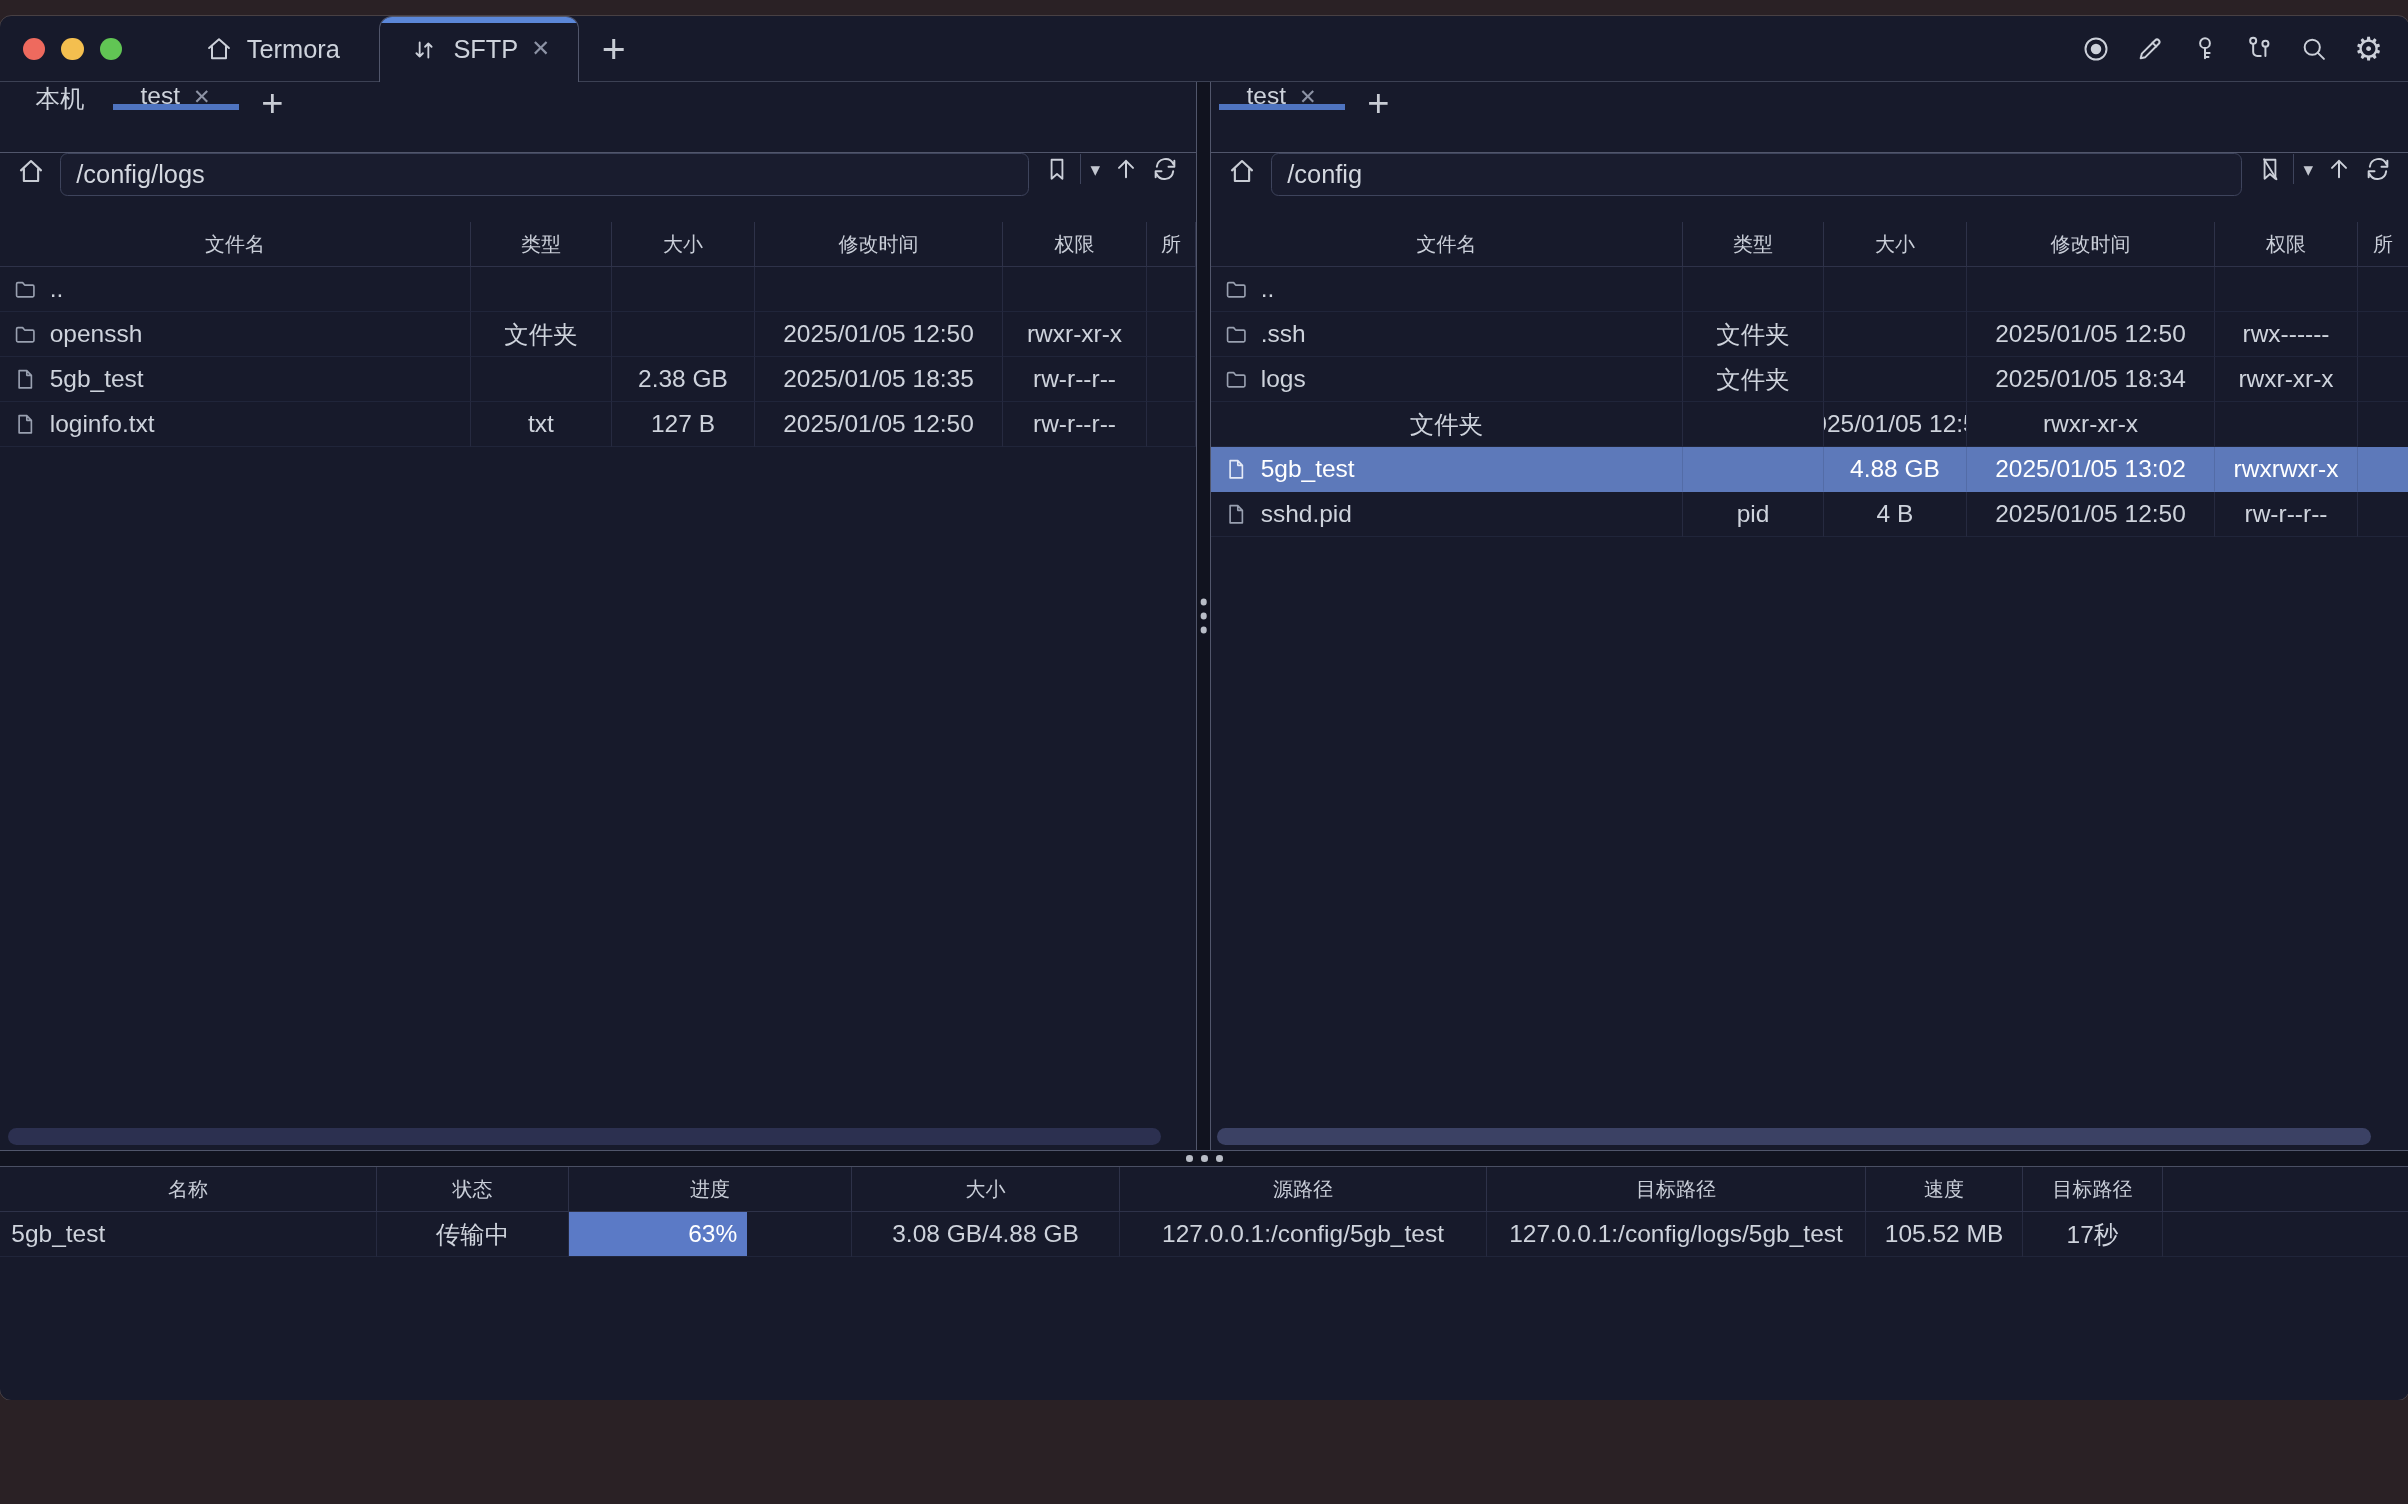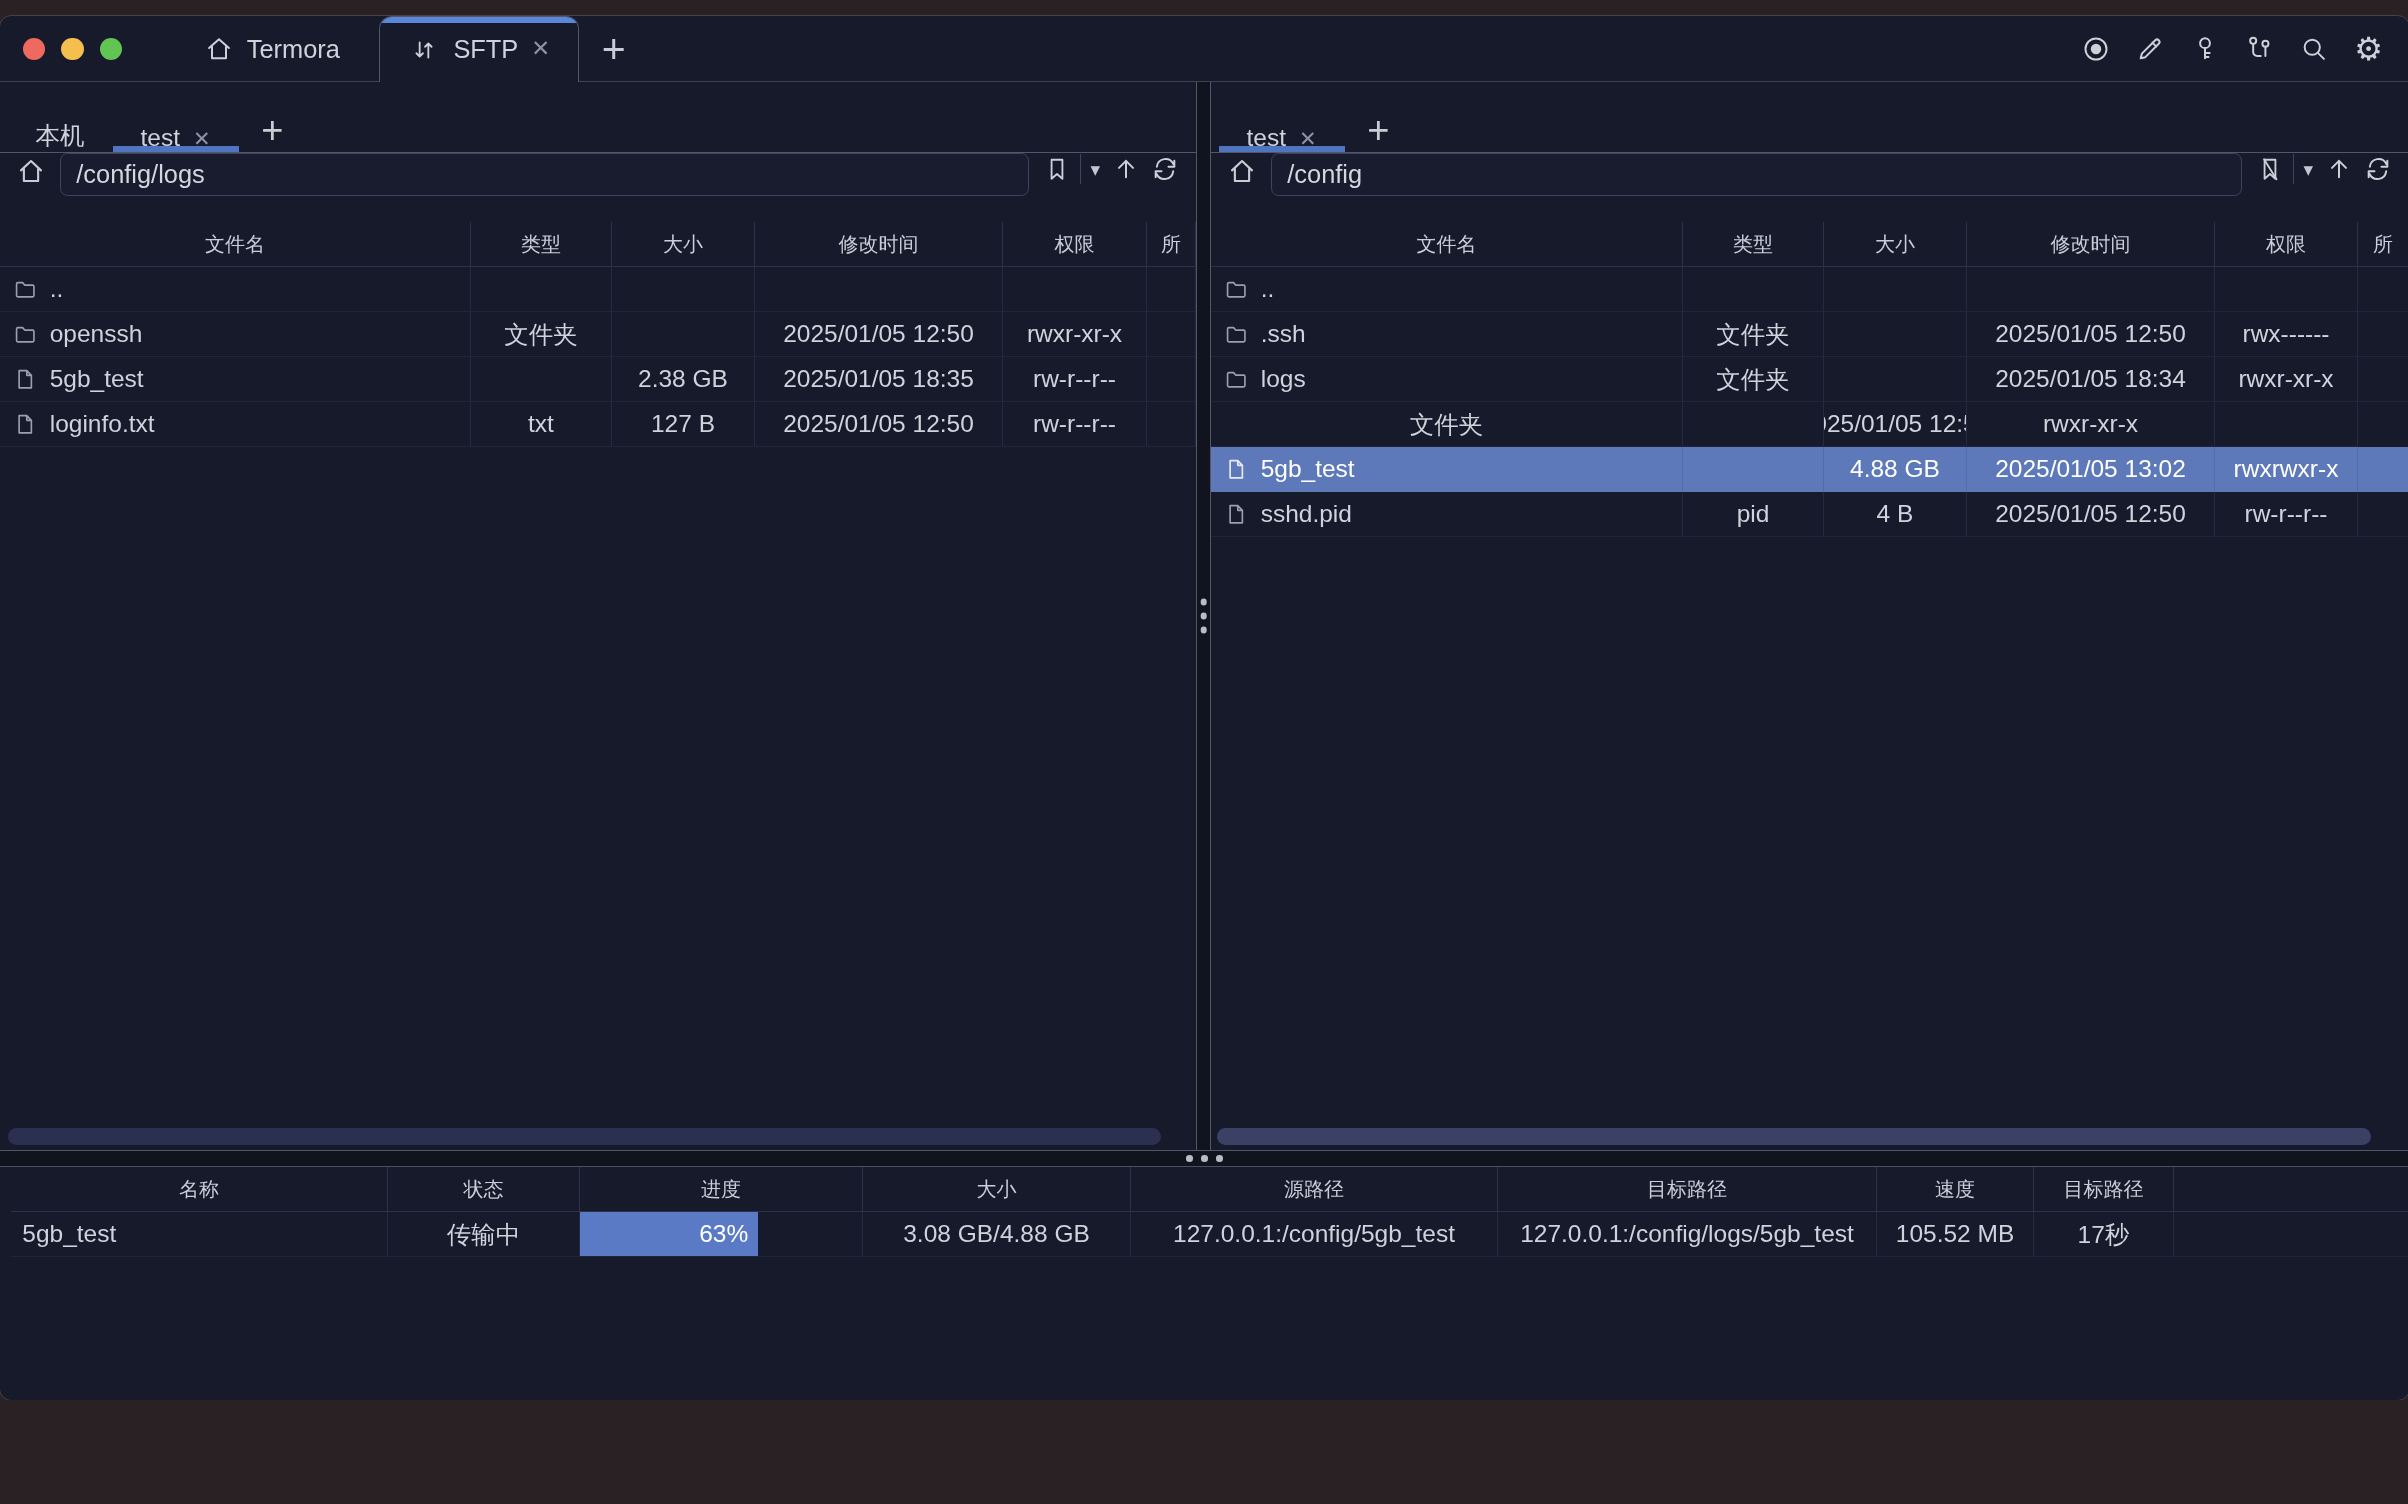--- a/index.html
+++ b/index.html
@@ -39,21 +39,21 @@
   
   .main { display:flex; height:1069px; border-bottom:0.9px solid #51566b; }
   .pane { position:relative; overflow:hidden; background:#171a2b; }
   .pane.left  { width:1196px; }
   .pane.right { flex:1; }
   .v-divider { width:15px; background:#11131f; border-left:0.9px solid #51566b; border-right:0.9px solid #51566b; position:relative; }
   .v-dots { position:absolute; left:50%; top:50%; transform:translate(-50%,-50%); display:flex; flex-direction:column; gap:7.5px; }
   .v-dots i, .h-dots i { width:6.6px; height:6.6px; border-radius:50%; background:#b9bdc6; }
 
   
-  .pane-tabs { height:71px; border-bottom:0.9px solid #51566b; display:flex; align-items:flex-end; padding-left:7.5px; }
+  .pane-tabs { height:71px; border-bottom:0.9px solid #51566b; display:flex; align-items:flex-start; padding-left:7.5px; }
   .pane-tab { position:relative; display:flex; align-items:center; gap:13px; padding:0 28px; font-size:24.5px; color:#ced3dc; }
   .pane-tab.active::after { content:""; position:absolute; left:0; right:0; bottom:0; height:5.6px; background:#4f74c0; }
   .pane-tab .tab-close { font-size:21px; }
   .pane-add { display:flex; align-items:center; padding:0 22.6px; font-size:38px; font-weight:100; color:#c8ccd4; }
 
   
   .path-bar { height:69px; display:flex; align-items:flex-start; padding:0 15px 0 13px; gap:11.3px; }
   .home-btn { width:36px; height:36px; display:flex; align-items:center; justify-content:center; color:#c8ccd4; }
   .path-input {
     flex:1; height:43px; background:#191c2e; border:1.9px solid #3e445c; border-radius:7.5px;
@@ -85,21 +85,21 @@
   .scrollbar { position:absolute; bottom:4.7px; height:17px; border-radius:8.5px; }
   .scrollbar.sl { left:7.5px;  width:1153px; background:#2c3050; }
   .scrollbar.sr { left:5.6px;  width:1154px; background:#3b4164; }
 
   
   .h-divider { height:15px; background:#11131f; display:flex; align-items:center; justify-content:center; }
   .h-dots { display:flex; gap:8.5px; }
 
   
   .transfer { border-top:0.9px solid #4a4f63; }
-  .tgrid { grid-template-columns:377px 192px 283px 268px 367px 379px 157px 140px auto;padding-left:11px; }
+  .tgrid { grid-template-columns:377px 192px 283px 268px 367px 379px 157px 140px auto; }
   .transfer .grid-header .cell { border-right:0.9px solid #2e3249; }
   .transfer .grid-header .cell:last-child, .transfer .grid-row .cell:last-child { border-right:none; }
   .transfer .cell.tname { justify-content:flex-start; padding-left:11.3px; }
   .progress-cell { position:relative; padding:0; }
   .progress-fill {
     position:absolute; left:0; top:0; bottom:0; background:#5b7ac6;
     display:flex; align-items:center; justify-content:flex-end; padding-right:9.4px;
     color:#ffffff; font-size:24.5px;
   }
   .bottom-filler { height:265px; }

